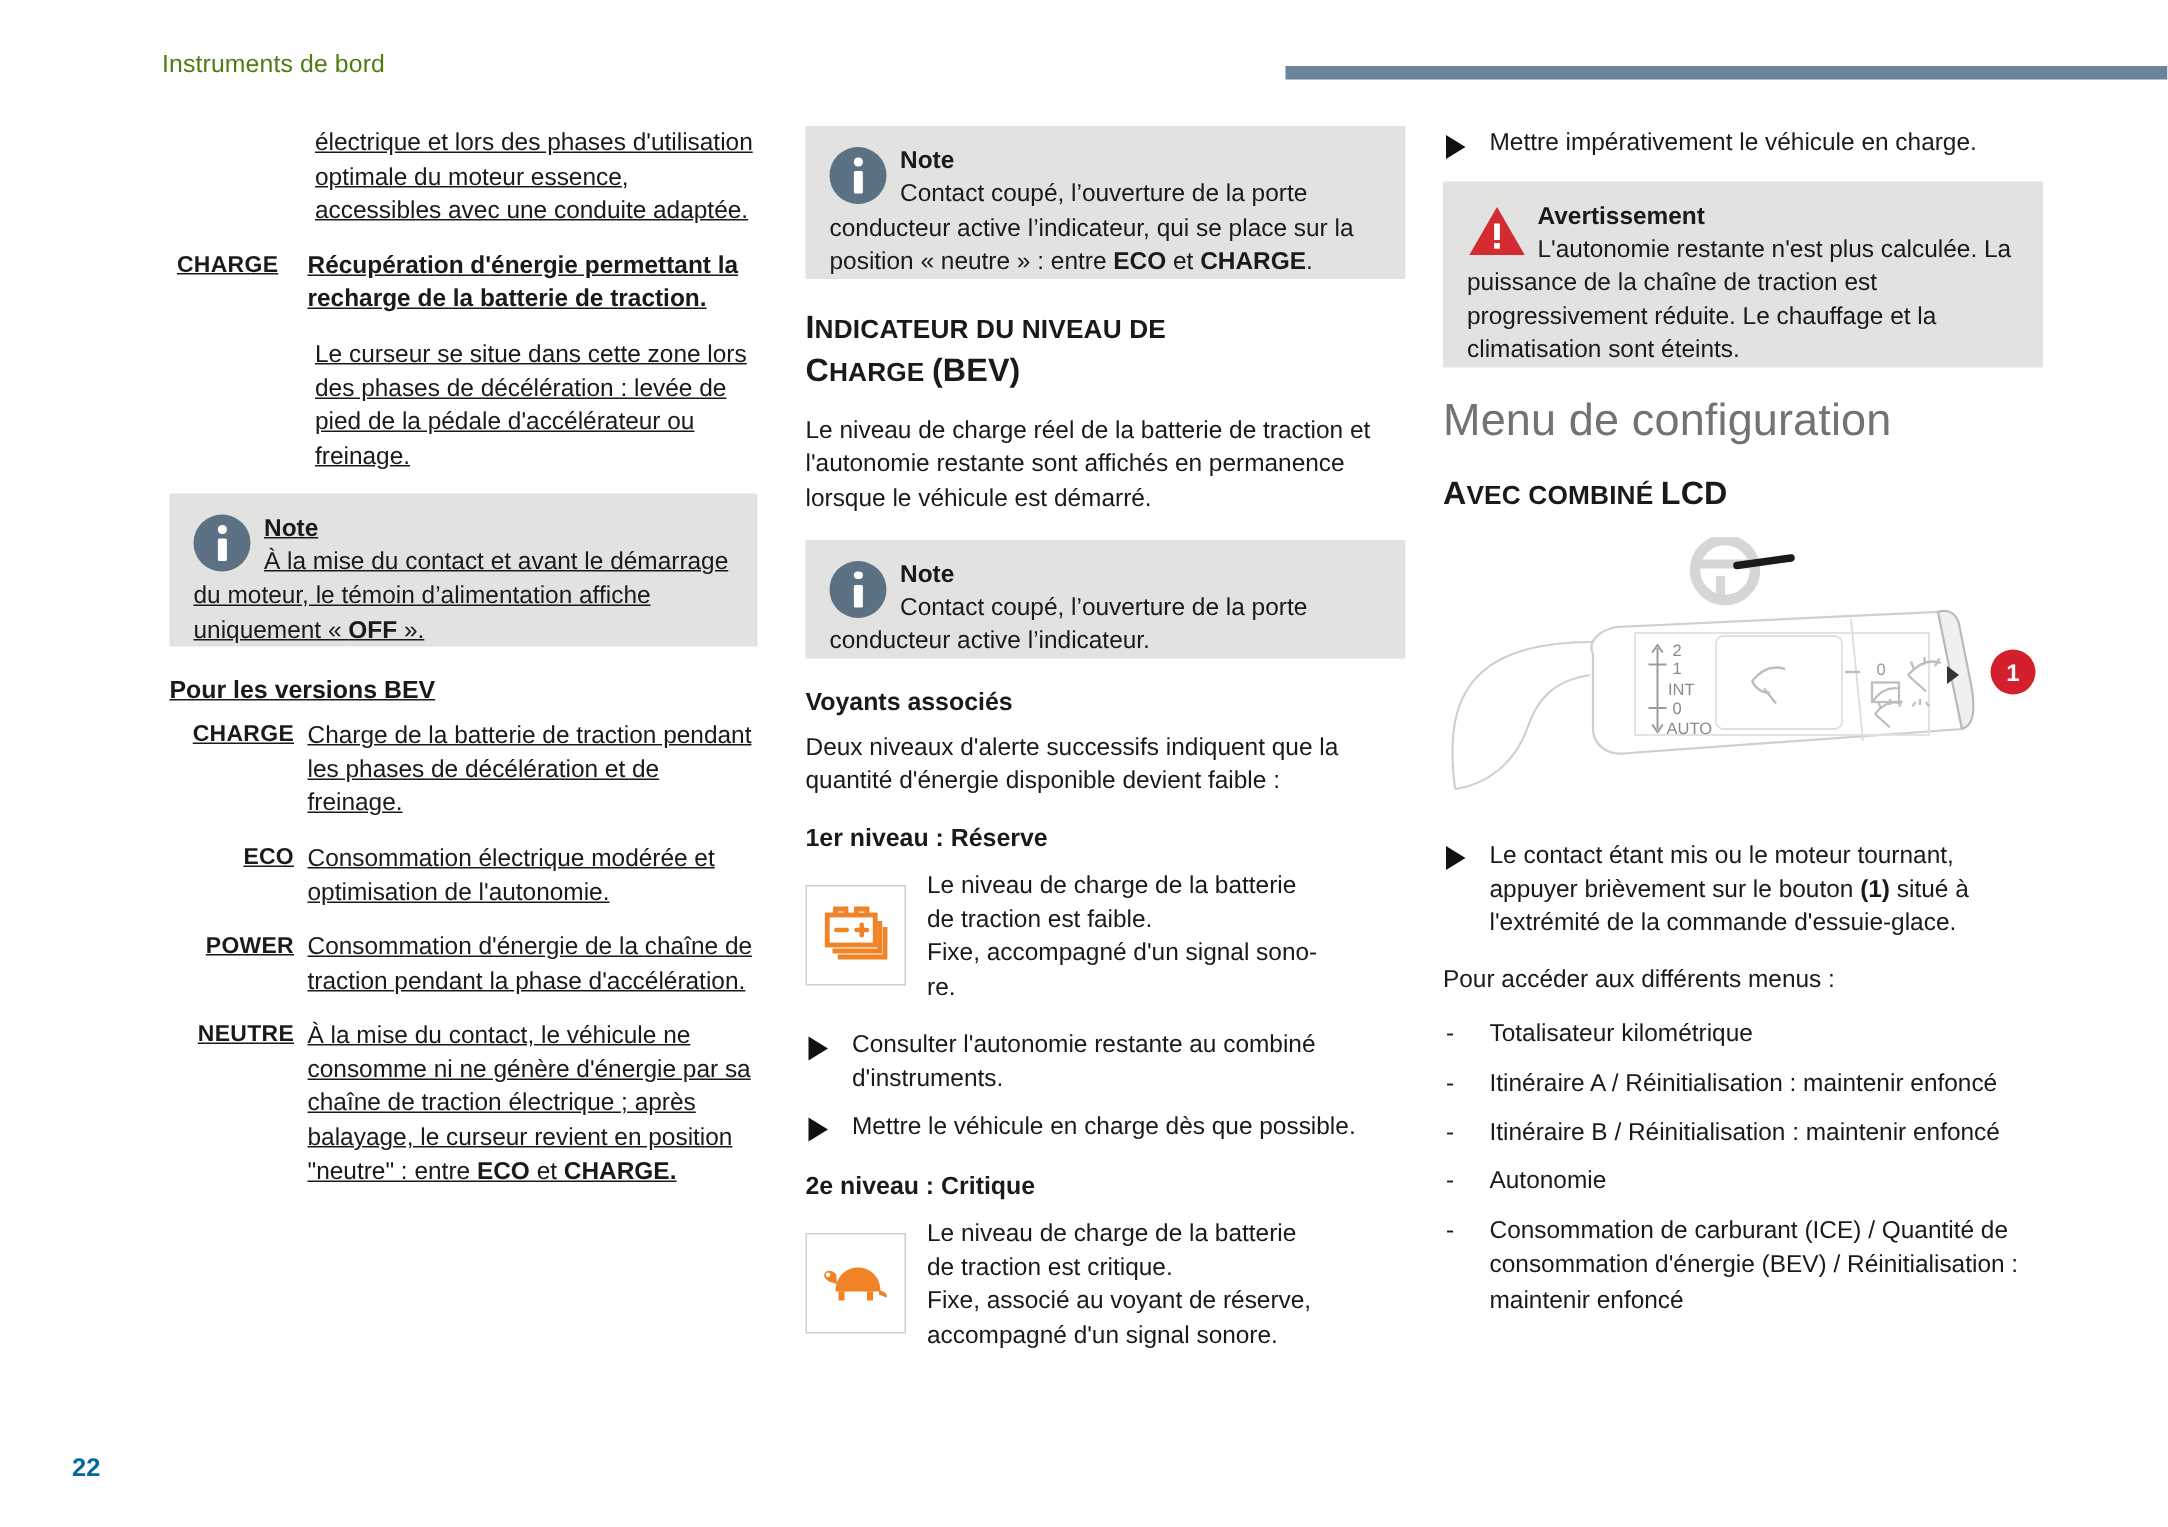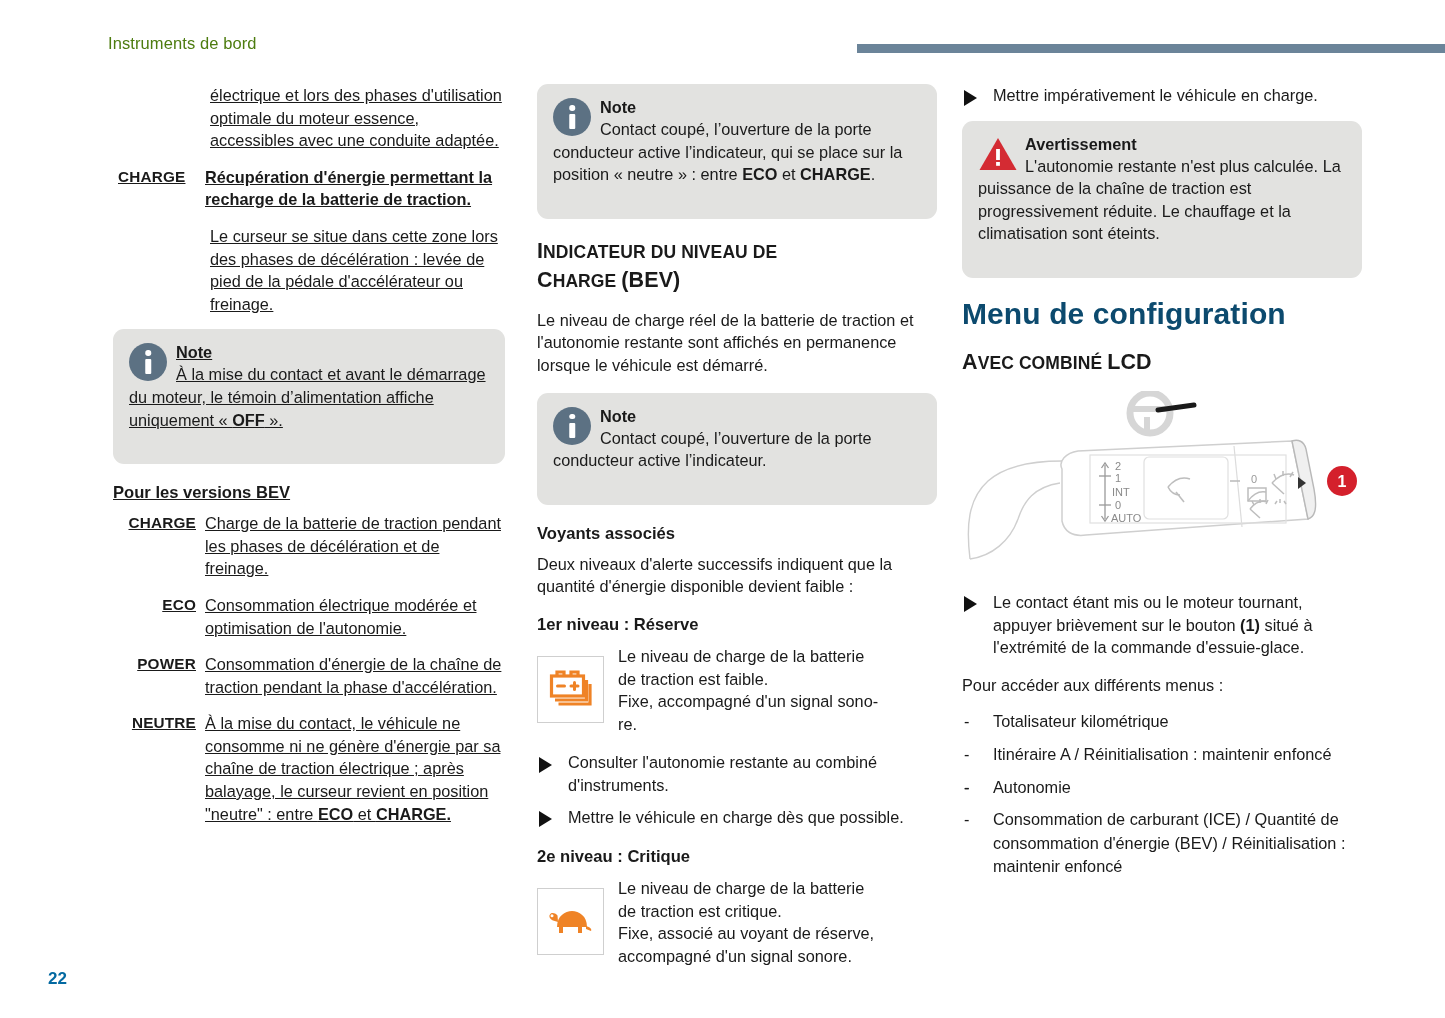--- a/index.html
+++ b/index.html
@@ -91,22 +91,22 @@
   .defrow .def {
     flex: 1;
     font-size: 16.3px;
     line-height: 22.6px;
   }
   .defrow .def.bold { font-weight: bold; }
 
   
   .callout {
     background: #e2e2e0;
-    border-radius: 11px;
-    padding: 13px 16px 33px 16px;
+    border-radius: 1px;
+    padding: 13px 16px 0 16px;
     margin-bottom: 18px;
     position: relative;
     font-size: 16.3px;
     line-height: 22.6px;
   }
   .callout .cal-icon {
     float: left;
     width: 38px;
     height: 38px;
     margin-right: 9px;
@@ -139,22 +139,22 @@
     left: 50%; top: 16px;
     transform: translateX(-50%);
     width: 5.5px; height: 15px;
     background: #ffffff;
     border-radius: 1px;
   }
 
   
   h1.sec-h1 {
     font-size: 30px;
-    font-weight: bold;
-    color: #0c4a6e;
+    font-weight: normal;
+    color: #737373;
     margin: 6px 0 16px 0;
     line-height: 36px;
     letter-spacing: 0.1px;
   }
   h2.sec-h2 {
     font-size: 21.5px;
     font-weight: bold;
     margin: 8px 0 14px 0;
     line-height: 28px;
     letter-spacing: 0.1px;
@@ -473,20 +473,21 @@
   <div class="dash-item">
     <span class="dash">-</span>
     <span>Totalisateur kilométrique</span>
   </div>
   <div class="dash-item">
     <span class="dash">-</span>
     <span>Itinéraire A / Réinitialisation : maintenir enfoncé</span>
   </div>
   <div class="dash-item">
     <span class="dash">-</span>
+    <span>Itinéraire B / Réinitialisation : maintenir enfoncé</span>
   </div>
   <div class="dash-item">
     <span class="dash">-</span>
     <span>Autonomie</span>
   </div>
   <div class="dash-item">
     <span class="dash">-</span>
     <span>Consommation de carburant (ICE) / Quantité de consommation d'énergie (BEV) / Réinitialisation : maintenir enfoncé</span>
   </div>
 

